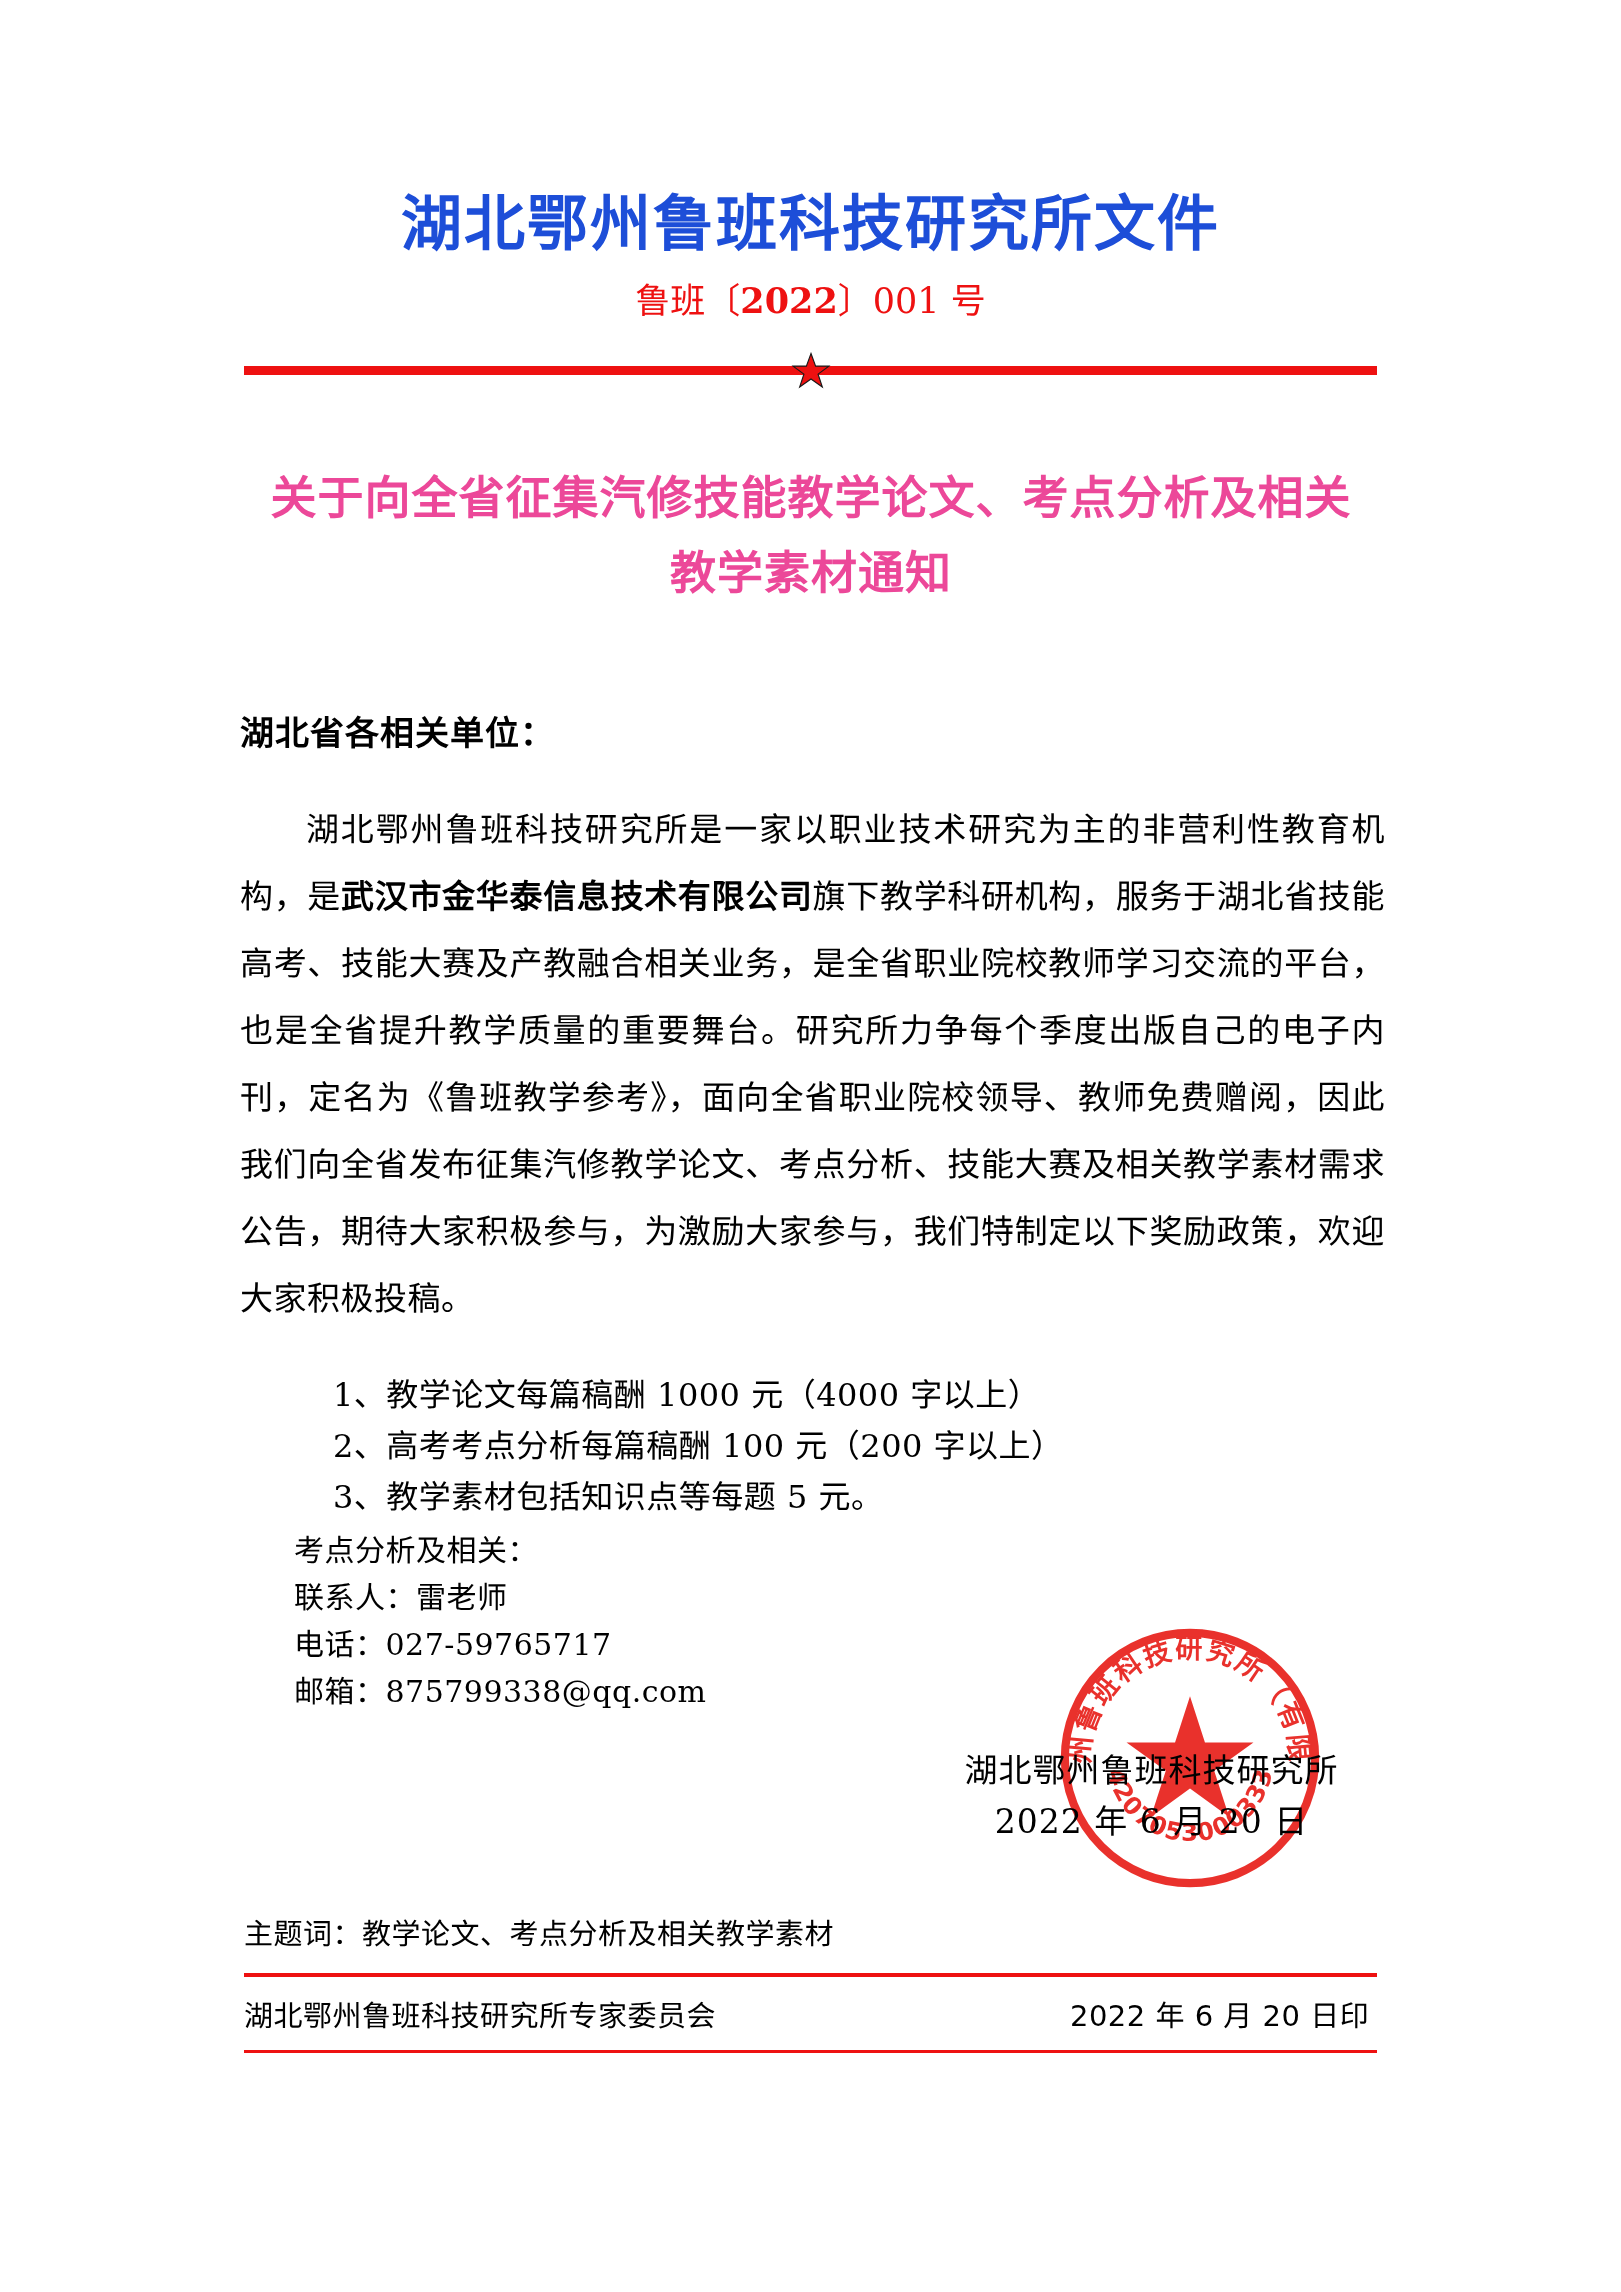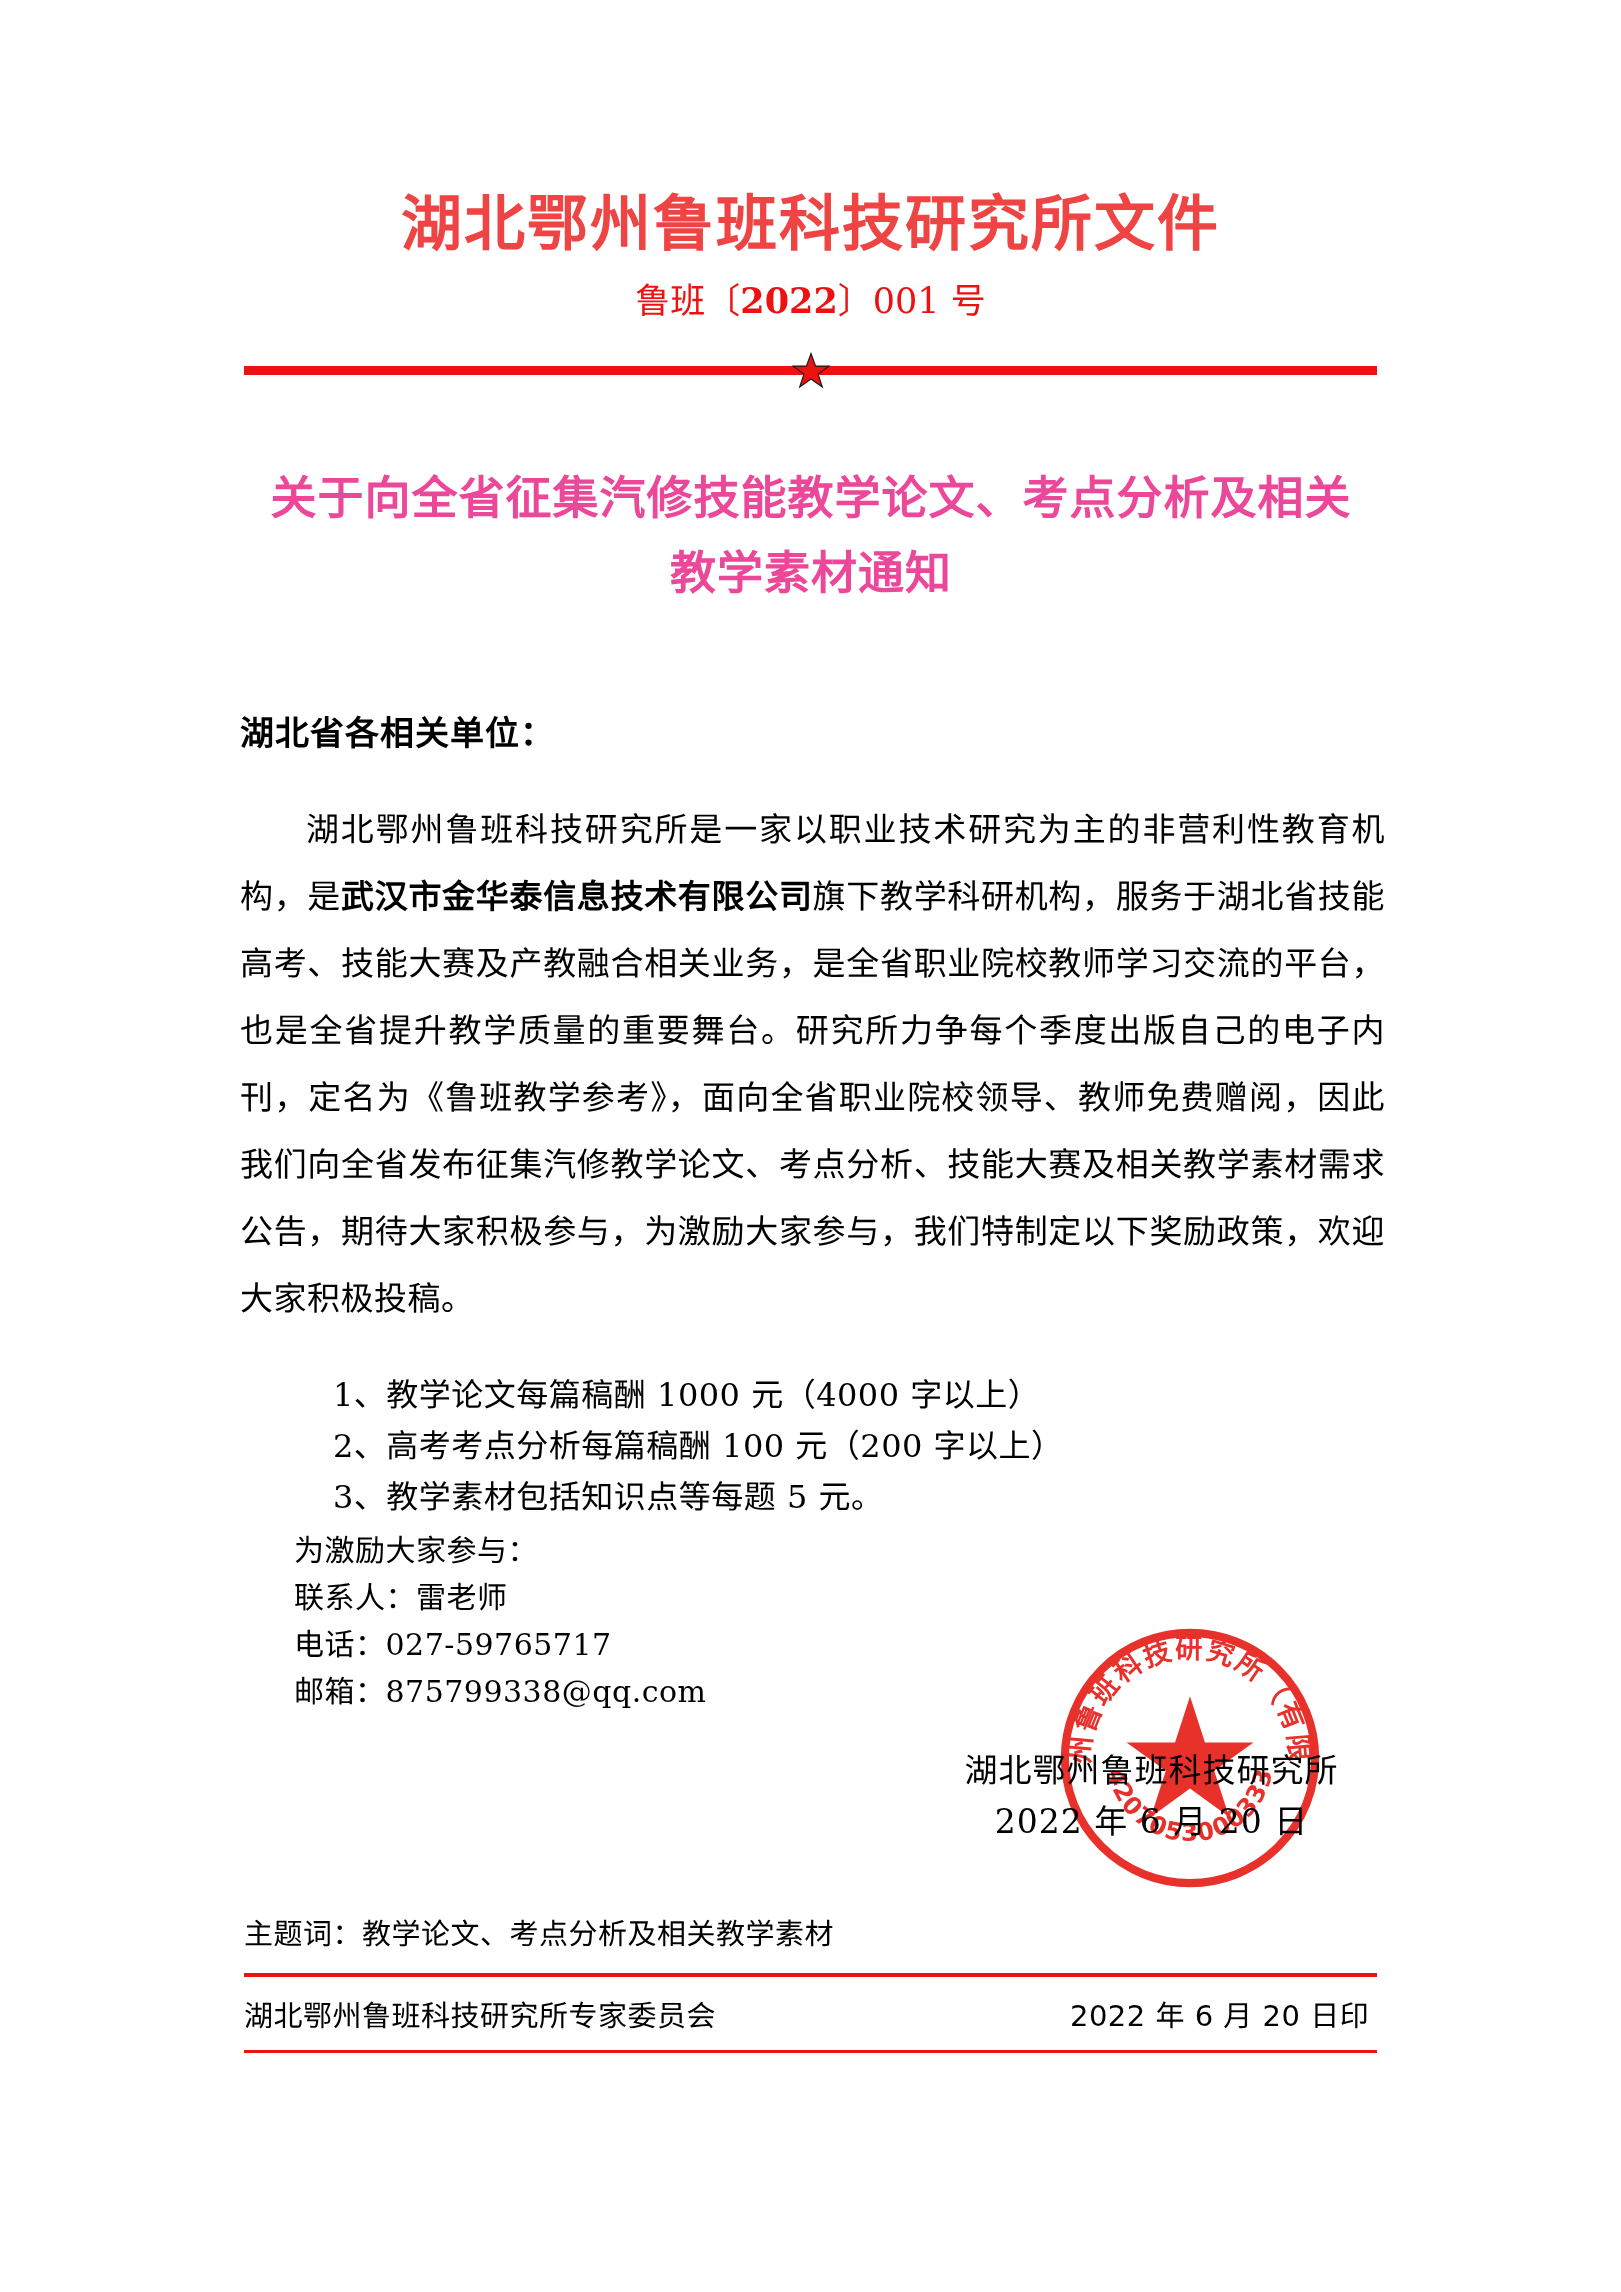--- a/index.html
+++ b/index.html
@@ -28,21 +28,21 @@
     left: 0;
     top: 192px;
     width: 100%;
     text-align: center;
   }
   .masthead-title {
     font-family: "DejaVu Serif", "Liberation Serif", serif;
     font-weight: bold;
     font-size: 61px;
     line-height: 1.05;
-    color: #ef4444;
+    color: #1d4ed8;
     letter-spacing: 2px;
     white-space: nowrap;
   }
   .doc-number {
     margin-top: 25.5px;
     font-size: 35px;
     line-height: 1.1;
     color: #ee1111;
     white-space: nowrap;
   }
@@ -245,21 +245,21 @@
     <p class="para"><span>湖北鄂州鲁班科技研究所是一家以职业技术研究为主的非营利性教育机构，是</span><span class="strong-name">武汉市金华泰信息技术有限公司</span><span>旗下教学科研机构，服务于湖北省技能高考、技能大赛及产教融合相关业务，是全省职业院校教师学习交流的平台，也是全省提升教学质量的重要舞台。研究所力争每个季度出版自己的电子内刊，定名为《鲁班教学参考》，面向全省职业院校领导、教师免费赠阅，因此我们向全省发布征集汽修教学论文、考点分析、技能大赛及相关教学素材需求公告，期待大家积极参与，为激励大家参与，我们特制定以下奖励政策，欢迎大家积极投稿。</span></p>
   </div>
 
   <div class="reward-list">
     <div class="item">1、教学论文每篇稿酬 1000 元（4000 字以上）</div>
     <div class="item">2、高考考点分析每篇稿酬 100 元（200 字以上）</div>
     <div class="item">3、教学素材包括知识点等每题 5 元。</div>
   </div>
 
   <div class="contact-block">
-    <div class="line">为激励大家参与：</div>
+    <div class="line">考点分析及相关：</div>
     <div class="line">联系人：雷老师</div>
     <div class="line">电话：027-59765717</div>
     <div class="line">邮箱：875799338@qq.com</div>
   </div>
 
   <svg class="seal" viewBox="0 0 300 300">
     <defs>
       <path id="sealArcTop" d="M 40,150 A 110,110 0 1 1 260,150" fill="none"></path>
       <path id="sealArcBottom" d="M 58,150 A 92,92 0 0 0 242,150" fill="none"></path>
     </defs>

